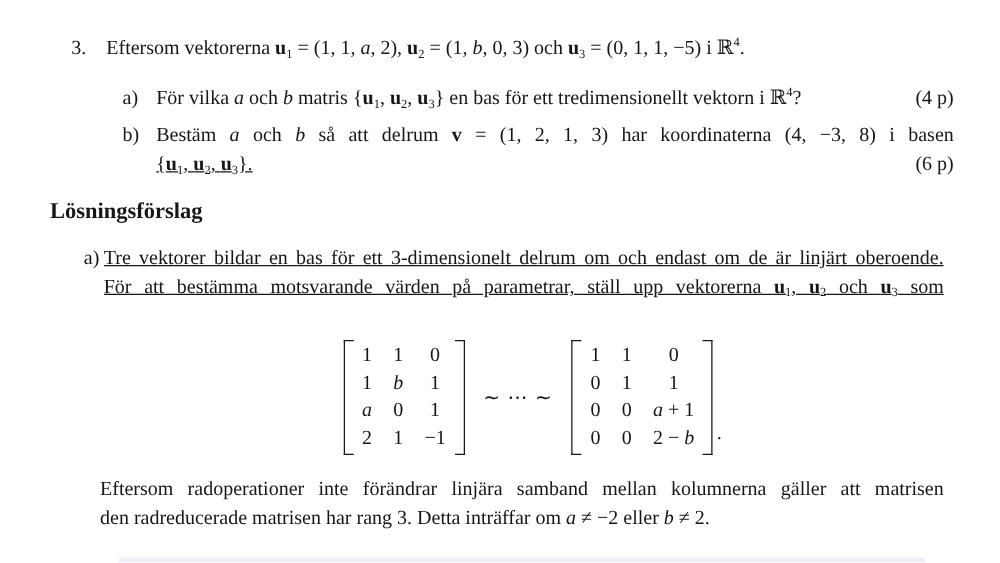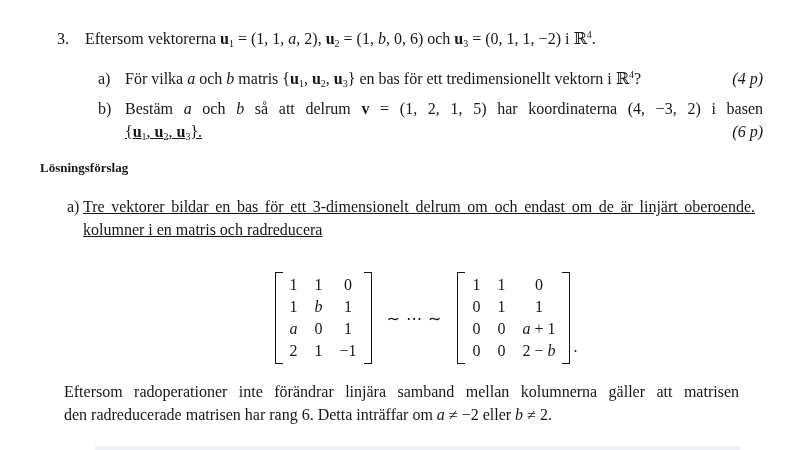--- a/index.html
+++ b/index.html
@@ -12,81 +12,81 @@
   sup{font-size:10px;vertical-align:6px;line-height:0;font-weight:normal;font-style:normal;}
   .wrapline{line-height:23px;height:23px;overflow:hidden;}
   .just{text-align:justify;text-align-last:justify;}
 
   .statement-row{position:absolute;left:57px;top:27px;width:706px;display:flex;line-height:23px;}
   .p-num{width:28px;flex:none;}
 
   .item-a{position:absolute;left:98px;top:67px;width:665px;display:flex;line-height:23px;}
   .item-label{width:27px;flex:none;}
   .item-text{flex:1;min-width:0;white-space:nowrap;overflow:hidden;}
-  .points{flex:none;margin-left:8px;font-style:italic;}
+  .points{flex:none;margin-left:8px;}
 
   .item-b{position:absolute;left:98px;top:97px;width:665px;line-height:23px;}
   .item-b .row1{display:flex;}
   .item-b .row1 .jt{flex:1;min-width:0;text-align:justify;text-align-last:justify;overflow:hidden;height:23px;}
   .item-b .row2{display:flex;padding-left:27px;}
   .item-b .row2 .lt{flex:1;text-decoration:underline;}
 
-  .heading{position:absolute;left:40px;top:156px;font-weight:bold;font-size:13px;line-height:24px;}
+  .heading{position:absolute;left:40px;top:156px;font-weight:bold;font-size:18px;line-height:24px;}
 
   .sol-a{position:absolute;left:67px;top:195px;width:688px;display:flex;line-height:23px;}
   .sol-label{width:16px;flex:none;}
   .sol-lines{flex:1;min-width:0;text-decoration:underline;}
 
   .matrix-block{position:absolute;left:0;top:271px;width:800px;display:flex;justify-content:center;align-items:center;transform:translateX(26px);}
   .matrix{display:flex;align-items:stretch;}
   .m-bl{width:7px;border:1.5px solid #161616;border-right:none;margin:1px 0;}
   .m-br{width:7px;border:1.5px solid #161616;border-left:none;margin:1px 0;}
   .m-body{display:grid;grid-template-columns:repeat(3,max-content);column-gap:17px;padding:3px 7px;align-content:center;}
   .m-cell{text-align:center;line-height:22px;font-size:16px;}
   .rel{margin:0 15px;font-size:16px;font-family:"Liberation Serif","DejaVu Sans",serif;letter-spacing:1px;}
   .term{align-self:flex-end;margin:0 0 9px 3px;}
 
-  .closing{position:absolute;left:64px;top:380px;width:675px;}
+  .closing{position:absolute;left:80px;top:380px;width:675px;}
 
   .bottom-bar{position:absolute;left:95px;bottom:0;width:645px;height:4px;background:#edf1f7;}
 </style>
 </head>
 <body>
 
 <div class="page">
 
   <div class="statement-row">
     <span class="p-num">3.</span>
-    <span class="stmt"><span>Eftersom vektorerna </span><span class="b">u<sub>1</sub></span><span> = (1, 1, </span><span class="i">a</span><span>, 2), </span><span class="b">u<sub>2</sub></span><span> = (1, </span><span class="i">b</span><span>, 0, 6) och </span><span class="b">u<sub>3</sub></span><span> = (0, 1, 1, −2) i </span><span>ℝ<sup>4</sup></span><span>.</span></span>
+    <span class="stmt"><span>Eftersom vektorerna </span><span class="b">u<sub>1</sub></span><span> = (1, 1, </span><span class="i">a</span><span>, 2), </span><span class="b">u<sub>2</sub></span><span> = (1, </span><span class="i">b</span><span>, 0, 3) och </span><span class="b">u<sub>3</sub></span><span> = (0, 1, 1, −5) i </span><span>ℝ<sup>4</sup></span><span>.</span></span>
   </div>
 
   <div class="item-a">
     <span class="item-label">a)</span>
     <span class="item-text"><span>För vilka </span><span class="i">a</span><span> och </span><span class="i">b</span><span> matris {</span><span class="b">u<sub>1</sub></span><span>, </span><span class="b">u<sub>2</sub></span><span>, </span><span class="b">u<sub>3</sub></span><span>} en bas för ett tredimensionellt vektorn i </span><span>ℝ<sup>4</sup></span><span>?</span></span>
     <span class="points">(4 p)</span>
   </div>
 
   <div class="item-b">
     <div class="row1">
       <span class="item-label">b)</span>
-      <span class="jt"><span>Bestäm </span><span class="i">a</span><span> och </span><span class="i">b</span><span> så att delrum </span><span class="b">v</span><span> = (1, 2, 1, 5) har koordinaterna (4, −3, 2) i basen</span></span>
+      <span class="jt"><span>Bestäm </span><span class="i">a</span><span> och </span><span class="i">b</span><span> så att delrum </span><span class="b">v</span><span> = (1, 2, 1, 3) har koordinaterna (4, −3, 8) i basen</span></span>
     </div>
     <div class="row2">
       <span class="lt"><span>{</span><span class="b">u<sub>1</sub></span><span>, </span><span class="b">u<sub>2</sub></span><span>, </span><span class="b">u<sub>3</sub></span><span>}.</span></span>
       <span class="points">(6 p)</span>
     </div>
   </div>
 
   <div class="heading">Lösningsförslag</div>
 
   <div class="sol-a">
     <span class="sol-label">a)</span>
     <div class="sol-lines">
       <div class="wrapline just"><span>Tre vektorer bildar en bas för ett 3-dimensionelt delrum om och endast om de är linjärt oberoende.</span></div>
-      <div class="wrapline"><span>kolumner i en matris och radreducera</span></div>
+      <div class="wrapline just"><span>För att bestämma motsvarande värden på parametrar, ställ upp vektorerna </span><span class="b">u<sub>1</sub></span><span>, </span><span class="b">u<sub>2</sub></span><span> och </span><span class="b">u<sub>3</sub></span><span> som</span></div>
     </div>
   </div>
 
   <div class="matrix-block">
     <div class="matrix">
       <div class="m-bl"></div>
       <div class="m-body">
           <div class="m-cell"><span>1</span></div>
           <div class="m-cell"><span>1</span></div>
           <div class="m-cell"><span>0</span></div>
@@ -119,18 +119,18 @@
           <div class="m-cell"><span>0</span></div>
           <div class="m-cell"><span>2 − </span><span class="i">b</span></div>
         </div>
       <div class="m-br"></div>
     </div>
     <span class="term">.</span>
   </div>
 
   <div class="closing">
     <div class="wrapline just"><span>Eftersom radoperationer inte förändrar linjära samband mellan kolumnerna gäller att matrisen</span></div>
-    <div class="wrapline"><span>den radreducerade matrisen har rang 6. Detta inträffar om </span><span class="i">a</span><span> ≠ −2 eller </span><span class="i">b</span><span> ≠ 2.</span></div>
+    <div class="wrapline"><span>den radreducerade matrisen har rang 3. Detta inträffar om </span><span class="i">a</span><span> ≠ −2 eller </span><span class="i">b</span><span> ≠ 2.</span></div>
   </div>
 
   <div class="bottom-bar"></div>
 
 </div>
 
 </body></html>

